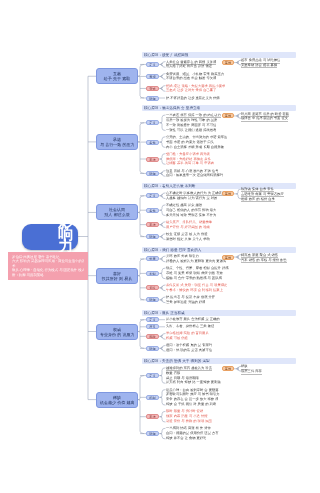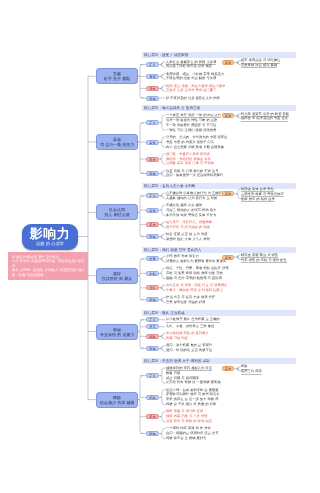--- a/index.html
+++ b/index.html
@@ -16,21 +16,21 @@
   
   .root{
     position:absolute;
     background:#4a6fd4;
     border-radius:9px;
     color:#fff;
     text-align:center;
     display:flex;flex-direction:column;align-items:center;justify-content:center;
     box-shadow:0 1px 2px rgba(0,0,0,.25);
   }
-  .root-title{font-size:13px;font-weight:bold;letter-spacing:.5px;line-height:12px;}
+  .root-title{font-size:15px;font-weight:bold;letter-spacing:.5px;line-height:12px;margin-left:32px;}
   .root-sub{font-size:4.2px;line-height:5px;opacity:.92;margin-top:1px;}
 
   
   .note{
     position:absolute;
     background:#f4a0ae;
     color:#ffffff;
     font-size:3.4px;
     line-height:4.6px;
     padding:3px 4px;

